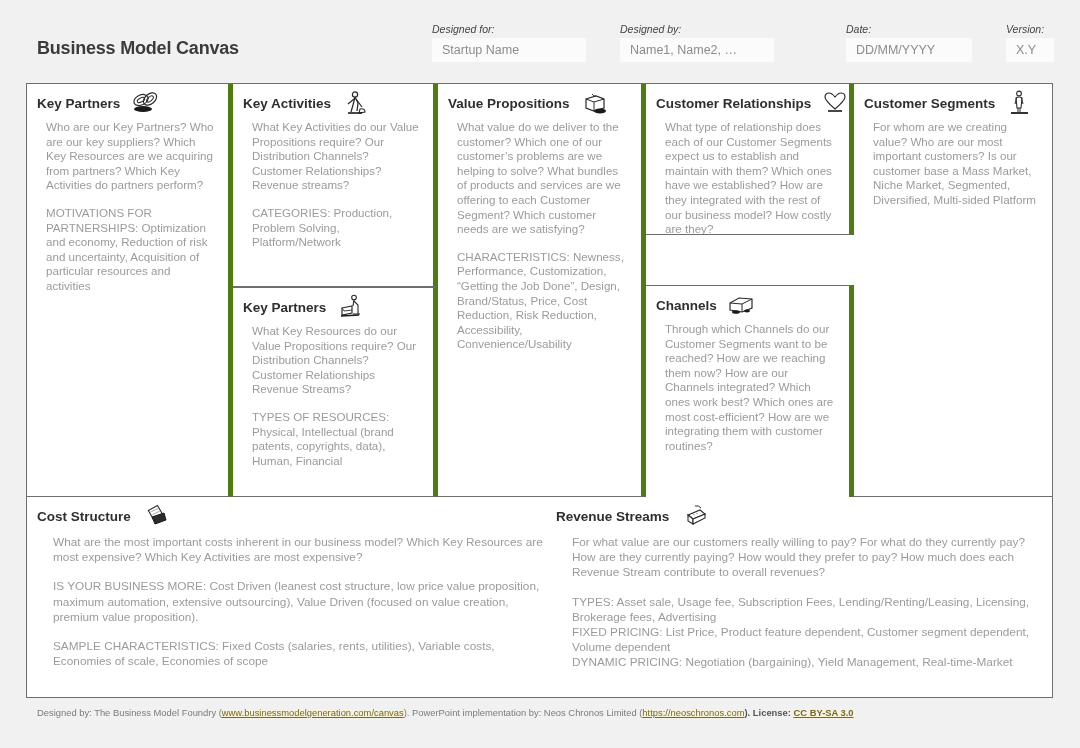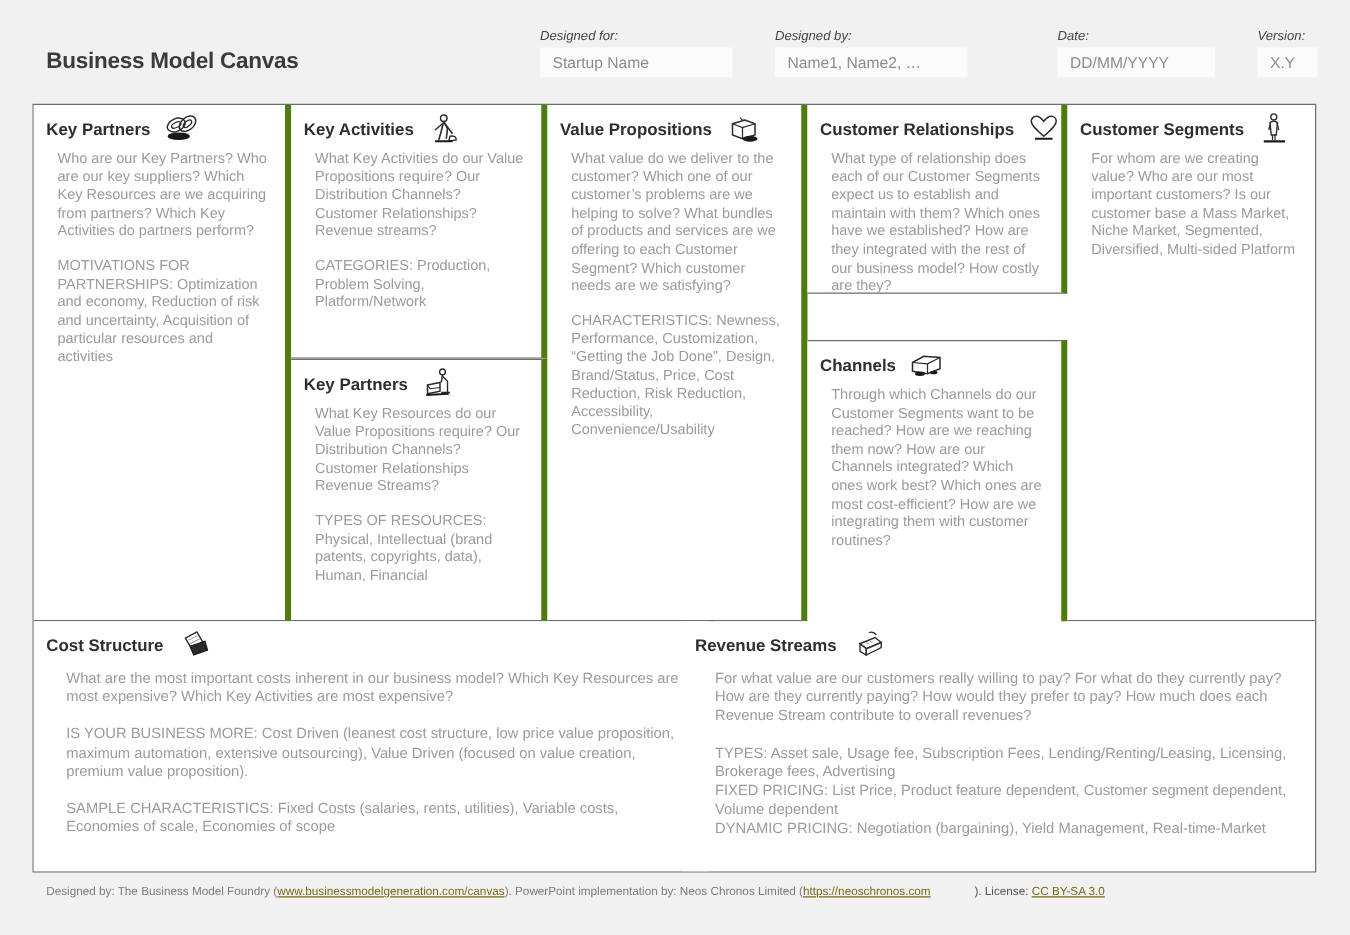--- a/index.html
+++ b/index.html
@@ -113,39 +113,39 @@
   }
   .bottom .cell-body p { margin: 0 0 14px 0; }
   .bottom .cell-head { padding-left: 10px; }
 
   
   #cell-key-partners      { left: 0;    top: 0;   width: 206px; height: 413px; }
   #cell-key-activities    { left: 206px; top: 0;   width: 205px; height: 203px; }
   #cell-key-resources     { left: 206px; top: 203px; width: 205px; height: 210px; }
   #cell-value-props       { left: 411px; top: 0;   width: 208px; height: 413px; }
   #cell-cust-rel          { left: 619px; top: 0;   width: 208px; height: 151px; }
-  #cell-channels          { left: 619px; top: 188px; width: 208px; height: 254px; }
+  #cell-channels          { left: 619px; top: 201px; width: 208px; height: 254px; }
   #cell-cust-seg          { left: 827px; top: 0;   width: 198px; height: 413px; }
   #cell-cost-structure    { left: 0;    top: 413px; width: 545px; height: 200px; }
   #cell-revenue-streams   { left: 519px; top: 413px; width: 506px; height: 200px; }
 
   
   .footer {
     position: absolute;
     left: 37px; top: 707px;
     font-size: 9.4px;
     color: #7b7b7b;
     white-space: nowrap;
   }
   .footer a {
     color: #7a6a18;
     text-decoration: underline;
   }
-  .footer .lic-label { color: #555; font-weight: normal; margin-left: 35px; }
-  .footer .lic-link { color: #7a6a18; text-decoration: underline; font-weight: normal; text-align: right; }
+  .footer .lic-label { color: #555; font-weight: bold; }
+  .footer .lic-link { color: #7a6a18; text-decoration: underline; font-weight: bold; text-align: right; }
 </style>
 </head>
 <body>
 
 <div class="page">
 
   <div class="header">
     <div class="canvas-title">Business Model Canvas</div>
 
     <div class="meta-field" id="field-designed-for">

